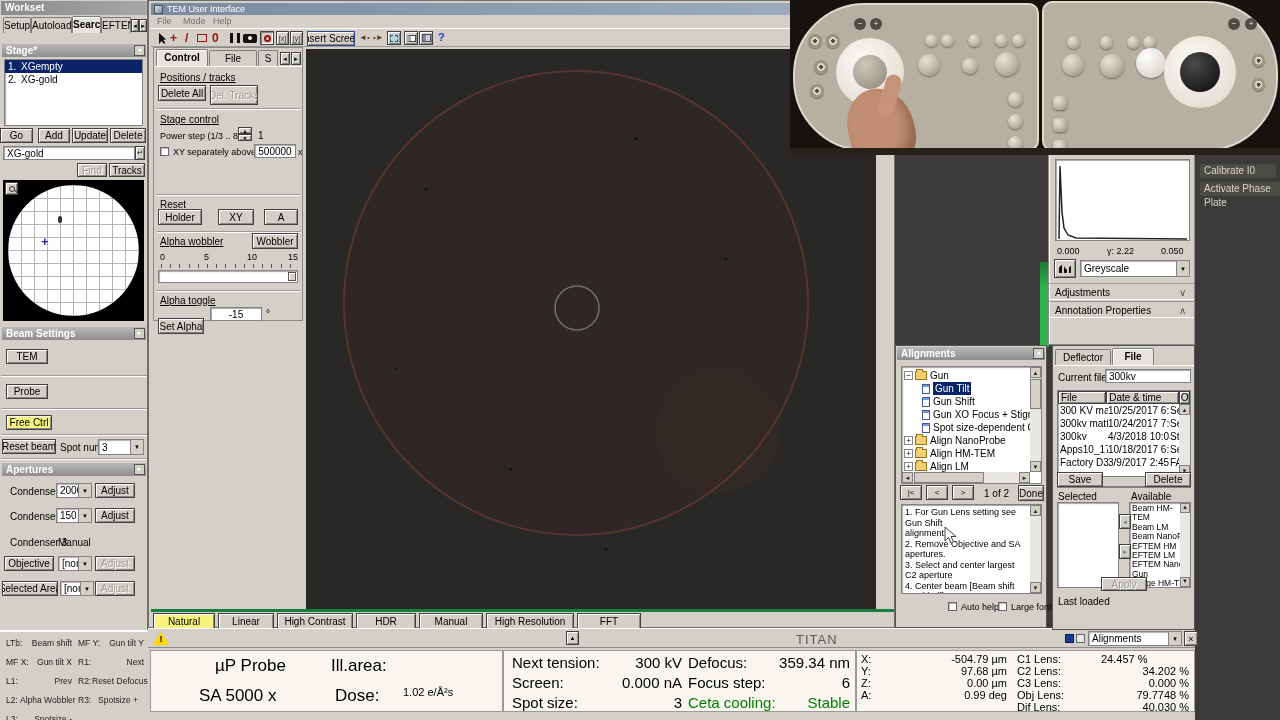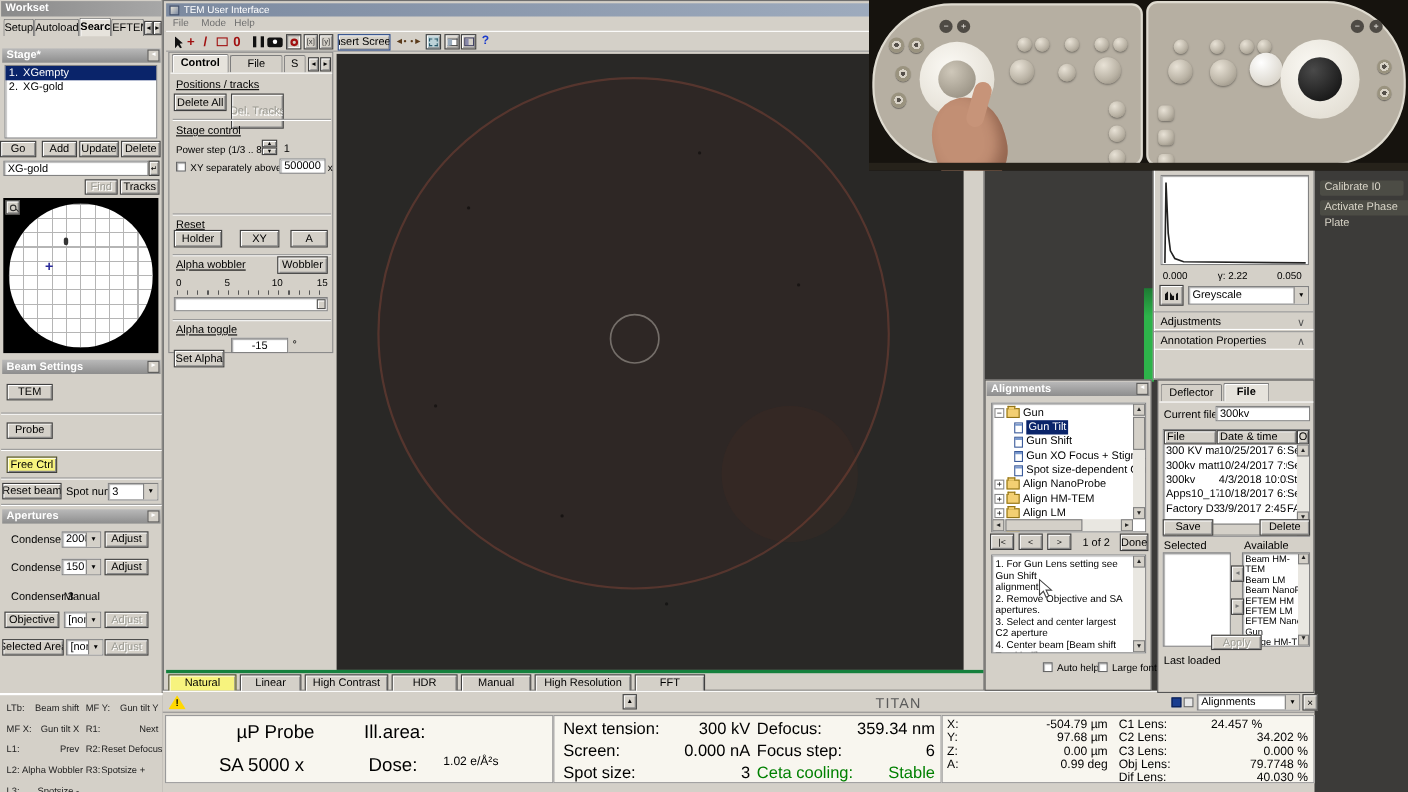--- a/index.html
+++ b/index.html
@@ -141,21 +141,21 @@
         <span class="sv" style="left:20px;top:25px;width:52px;text-align:right">Gun tilt X</span>
       <span class="sv" style="left:78px;top:25px">R1:</span>
         <span class="sv" style="left:92px;top:25px;width:52px;text-align:right">Next</span>
       <span class="sv" style="left:6px;top:44px">L1:</span>
         <span class="sv" style="left:20px;top:44px;width:52px;text-align:right">Prev</span>
       <span class="sv" style="left:78px;top:44px">R2:</span>
         <span class="sv" style="left:92px;top:44px;width:52px;text-align:right">Reset Defocus</span>
       <span class="sv" style="left:6px;top:63px">L2:</span>
         <span class="sv" style="left:20px;top:63px;width:52px;text-align:right">Alpha Wobbler</span>
       <span class="sv" style="left:78px;top:63px">R3:</span>
-        <span class="sv" style="left:92px;top:63px;width:52px;text-align:left">Spotsize +</span>
+        <span class="sv" style="left:92px;top:63px;width:52px;text-align:center">Spotsize +</span>
       <span class="sv" style="left:6px;top:82px">L3:</span>
         <span class="sv" style="left:20px;top:82px;width:52px;text-align:right">Spotsize -</span>
     </div>
   </div>
 
   <div class="abs face" style="left:148px;top:0;width:747px;height:628px;border:1px solid #6f6f6f">
     <div class="abs" style="left:2px;top:2px;width:743px;height:12px;background:linear-gradient(90deg,#7c8aa0,#a3b0c2);color:#fff;font-size:9px;line-height:12px;padding-left:16px">
       <span class="abs" style="left:3px;top:2px;width:9px;height:9px;background:linear-gradient(135deg,#e8e4d8,#7a88a0);border:1px solid #44506a"></span>
       <span>TEM User Interface</span>
     </div>
@@ -198,21 +198,21 @@
     <div class="abs" style="left:4px;top:46px;width:150px;height:274px;background:#d4d0c8;border:1px solid #8a8a8a">
       <div class="tab active" style="left:2px;top:1px;width:52px;height:17px">Control</div>
       <div class="tab" style="left:55px;top:2px;width:48px;height:16px">File</div>
       <div class="tab" style="left:104px;top:2px;width:20px;height:16px">S</div>
       <div class="btn" style="left:126px;top:4px;width:10px;height:13px;font-size:6px">◄</div>
       <div class="btn" style="left:137px;top:4px;width:10px;height:13px;font-size:6px">►</div>
       <div class="abs" style="left:1px;top:18px;width:147px;height:254px;border-top:1px solid #fff"></div>
 
       <div class="lbl u" style="left:6px;top:24px">Positions / tracks</div>
       <div class="btn" style="left:4px;top:37px;width:48px;height:16px">Delete All</div>
-      <div class="btn dis" style="left:56px;top:37px;width:48px;height:32px">Del. Tracks</div>
+      <div class="btn dis" style="left:56px;top:37px;width:48px;height:20px">Del. Tracks</div>
       <div class="hr" style="top:60px"></div>
 
       <div class="lbl u" style="left:6px;top:66px">Stage control</div>
       <div class="lbl fs9" style="left:6px;top:83px">Power step (1/3 .. 8)</div>
       <div class="abs" style="left:84px;top:79px;width:14px;height:15px">
         <span class="btn" style="left:0;top:0;width:14px;height:7px;font-size:5px">▲</span>
         <span class="btn" style="left:0;top:7px;width:14px;height:7px;font-size:5px">▼</span>
       </div>
       <div class="lbl" style="left:104px;top:82px">1</div>
       <div class="chk" style="left:6px;top:99px"></div>

